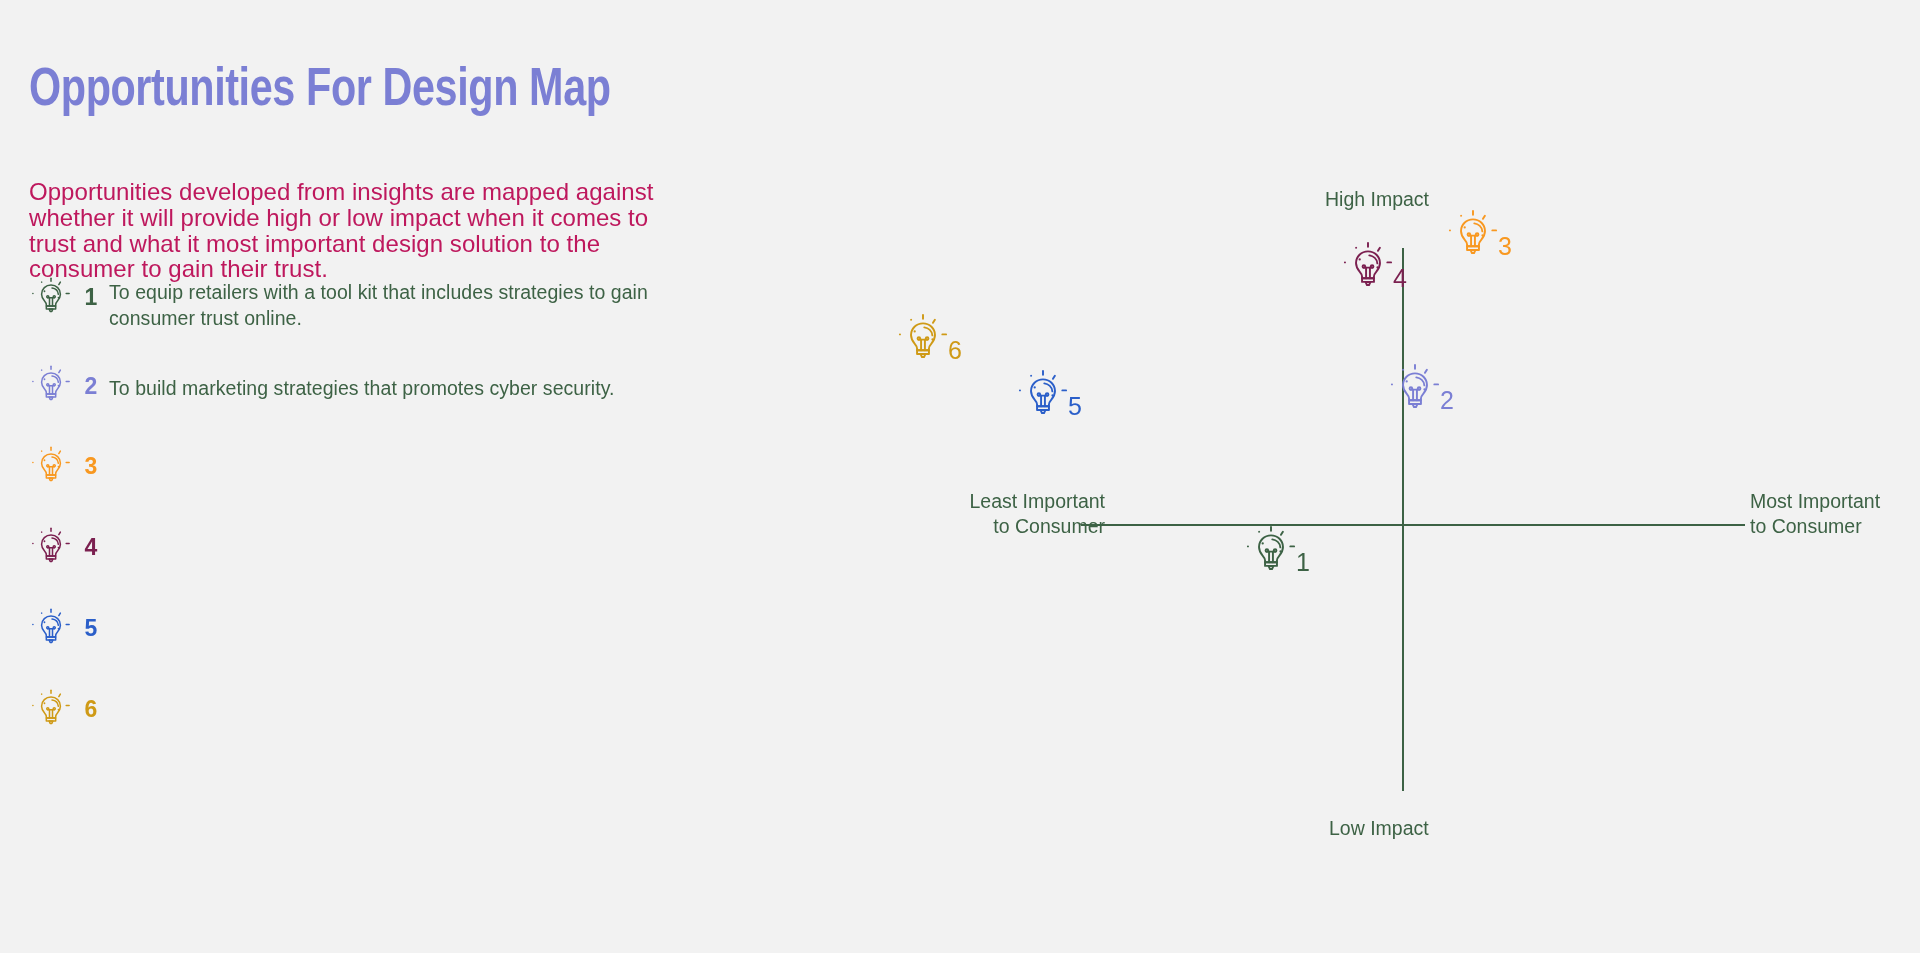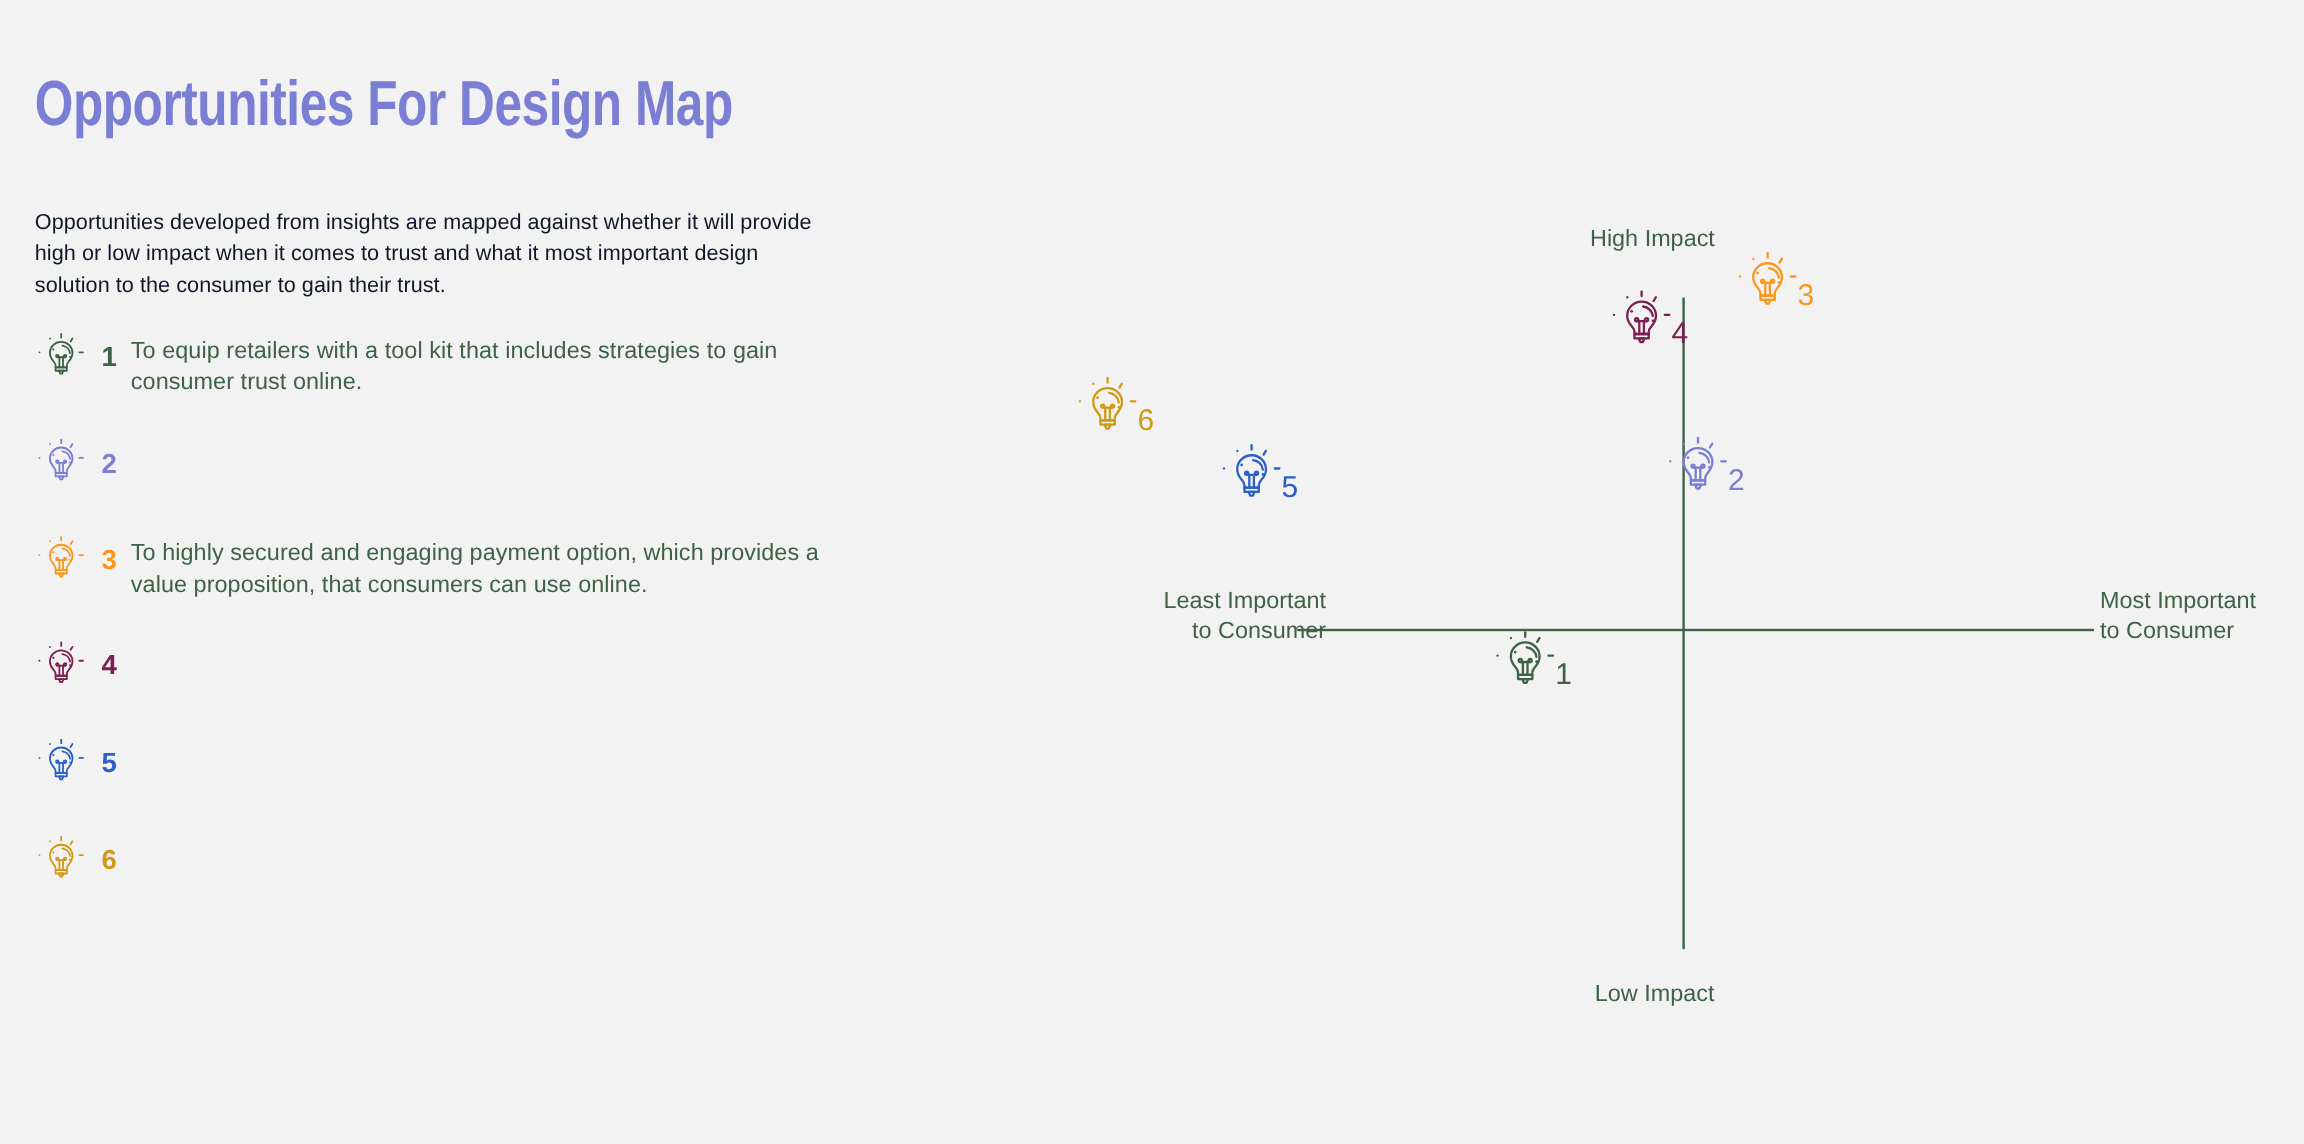--- a/index.html
+++ b/index.html
@@ -38,23 +38,23 @@
     transform: scaleX(0.78);
     transform-origin: left top;
     white-space: nowrap;
   }
 
   #intro-text {
     position: absolute;
     left: 29px;
     top: 155px;
     width: 660px;
-    font-size: 18px;
+    font-size: 24px;
     line-height: 25.8px;
-    color: #0f172a;
+    color: #be185d;
     letter-spacing: 0.05px;
   }
 
   #opportunity-list {
     position: absolute;
     left: 29px;
     top: 272px;
     width: 680px;
   }
 
@@ -201,20 +201,21 @@
             <path d="M25.2 43.8h13.6v4.1H25.2z"></path>
             <path d="M29.2 47.9h5.6l-1.6 3.6h-2.4z"></path>
             <path d="M32 3.4v4.3"></path>
             <path d="M18.4 8.8l2.2 3.6" stroke-dasharray="0.1 5.2"></path>
             <path d="M45.6 8.8l-2.2 3.6"></path>
             <path d="M5.6 25.6h4.3" stroke-dasharray="0.1 5.6"></path>
             <path d="M54.1 25.6h4.3"></path>
           </svg>
         </span>
         <span class="item-number" style="color: rgb(123, 127, 212);">2</span>
+        <span class="item-text">To build marketing strategies that promotes cyber security.</span>
       </div>
       <div class="opportunity-item lines2">
         <span class="item-icon">
           <svg viewBox="0 0 64 64" xmlns="http://www.w3.org/2000/svg" fill="none" stroke="#f89820" stroke-width="2.2" stroke-linecap="round" stroke-linejoin="round">
             <path d="M32 13c-7.6 0-13.7 6-13.7 13.4 0 4.3 2.1 7.5 4.3 10 1.6 1.8 2.6 3.3 2.6 5.3v2.1h13.6v-2.1c0-2 1-3.5 2.6-5.3 2.2-2.5 4.3-5.7 4.3-10C45.7 19 39.6 13 32 13z"></path>
             <path d="M33.5 17.6c4.8 0.6 8.6 4.3 9.2 9"></path>
             <path d="M22.5 22.2l0.01 0" stroke-width="2.6"></path>
             <path d="M42.9 31.3l0.01 0" stroke-width="2.6"></path>
             <path d="M27.3 31.6h9.4"></path>
             <path d="M29.8 31.6v12.2"></path>
@@ -224,21 +225,20 @@
             <path d="M25.2 43.8h13.6v4.1H25.2z"></path>
             <path d="M29.2 47.9h5.6l-1.6 3.6h-2.4z"></path>
             <path d="M32 3.4v4.3"></path>
             <path d="M18.4 8.8l2.2 3.6" stroke-dasharray="0.1 5.2"></path>
             <path d="M45.6 8.8l-2.2 3.6"></path>
             <path d="M5.6 25.6h4.3" stroke-dasharray="0.1 5.6"></path>
             <path d="M54.1 25.6h4.3"></path>
           </svg>
         </span>
         <span class="item-number" style="color: rgb(248, 152, 32);">3</span>
-        <span class="item-text">To highly secured and engaging payment option, which provides a value proposition, that consumers can use online.</span>
       </div>
       <div class="opportunity-item lines3">
         <span class="item-icon">
           <svg viewBox="0 0 64 64" xmlns="http://www.w3.org/2000/svg" fill="none" stroke="#7b2050" stroke-width="2.2" stroke-linecap="round" stroke-linejoin="round">
             <path d="M32 13c-7.6 0-13.7 6-13.7 13.4 0 4.3 2.1 7.5 4.3 10 1.6 1.8 2.6 3.3 2.6 5.3v2.1h13.6v-2.1c0-2 1-3.5 2.6-5.3 2.2-2.5 4.3-5.7 4.3-10C45.7 19 39.6 13 32 13z"></path>
             <path d="M33.5 17.6c4.8 0.6 8.6 4.3 9.2 9"></path>
             <path d="M22.5 22.2l0.01 0" stroke-width="2.6"></path>
             <path d="M42.9 31.3l0.01 0" stroke-width="2.6"></path>
             <path d="M27.3 31.6h9.4"></path>
             <path d="M29.8 31.6v12.2"></path>

